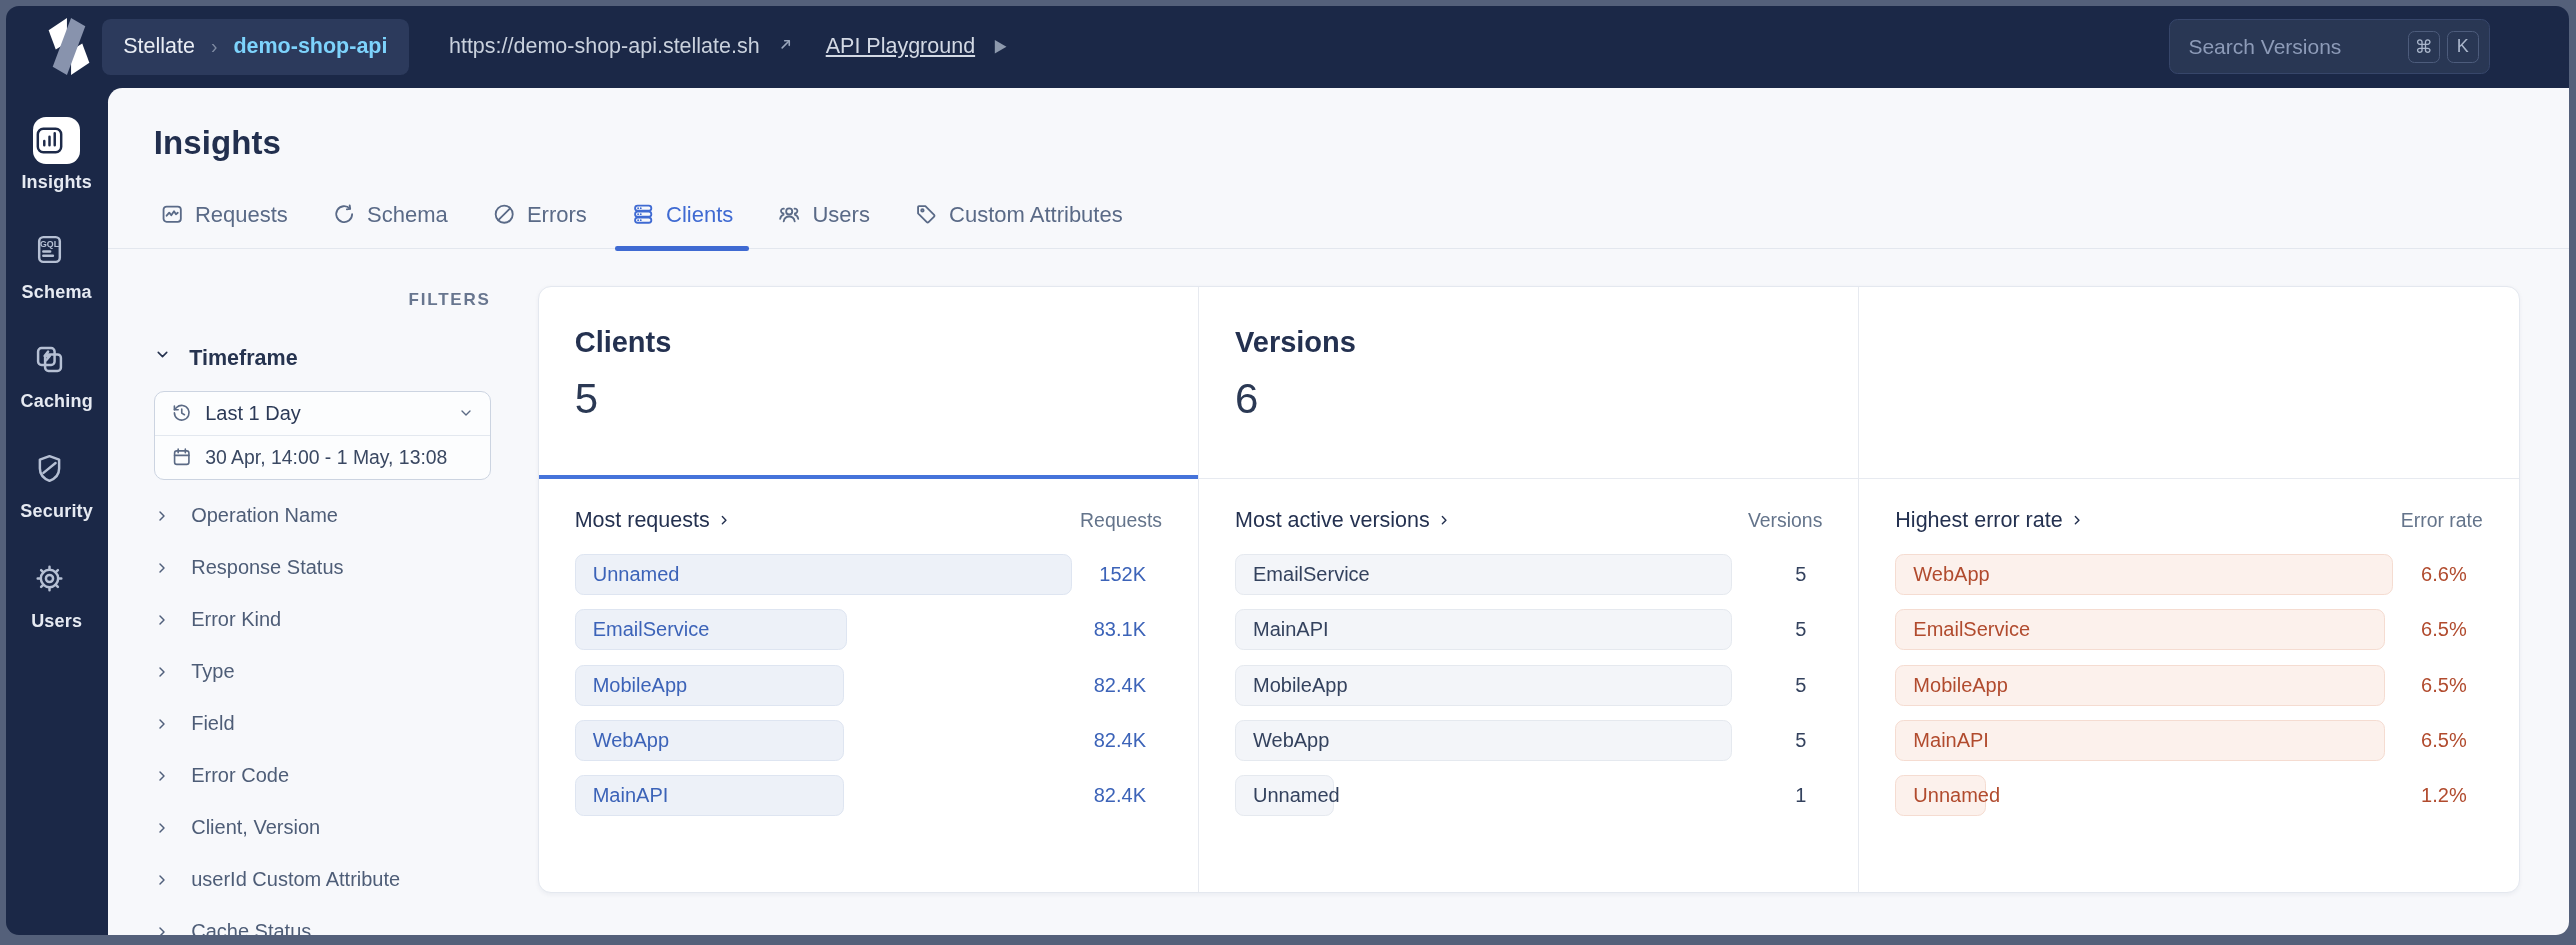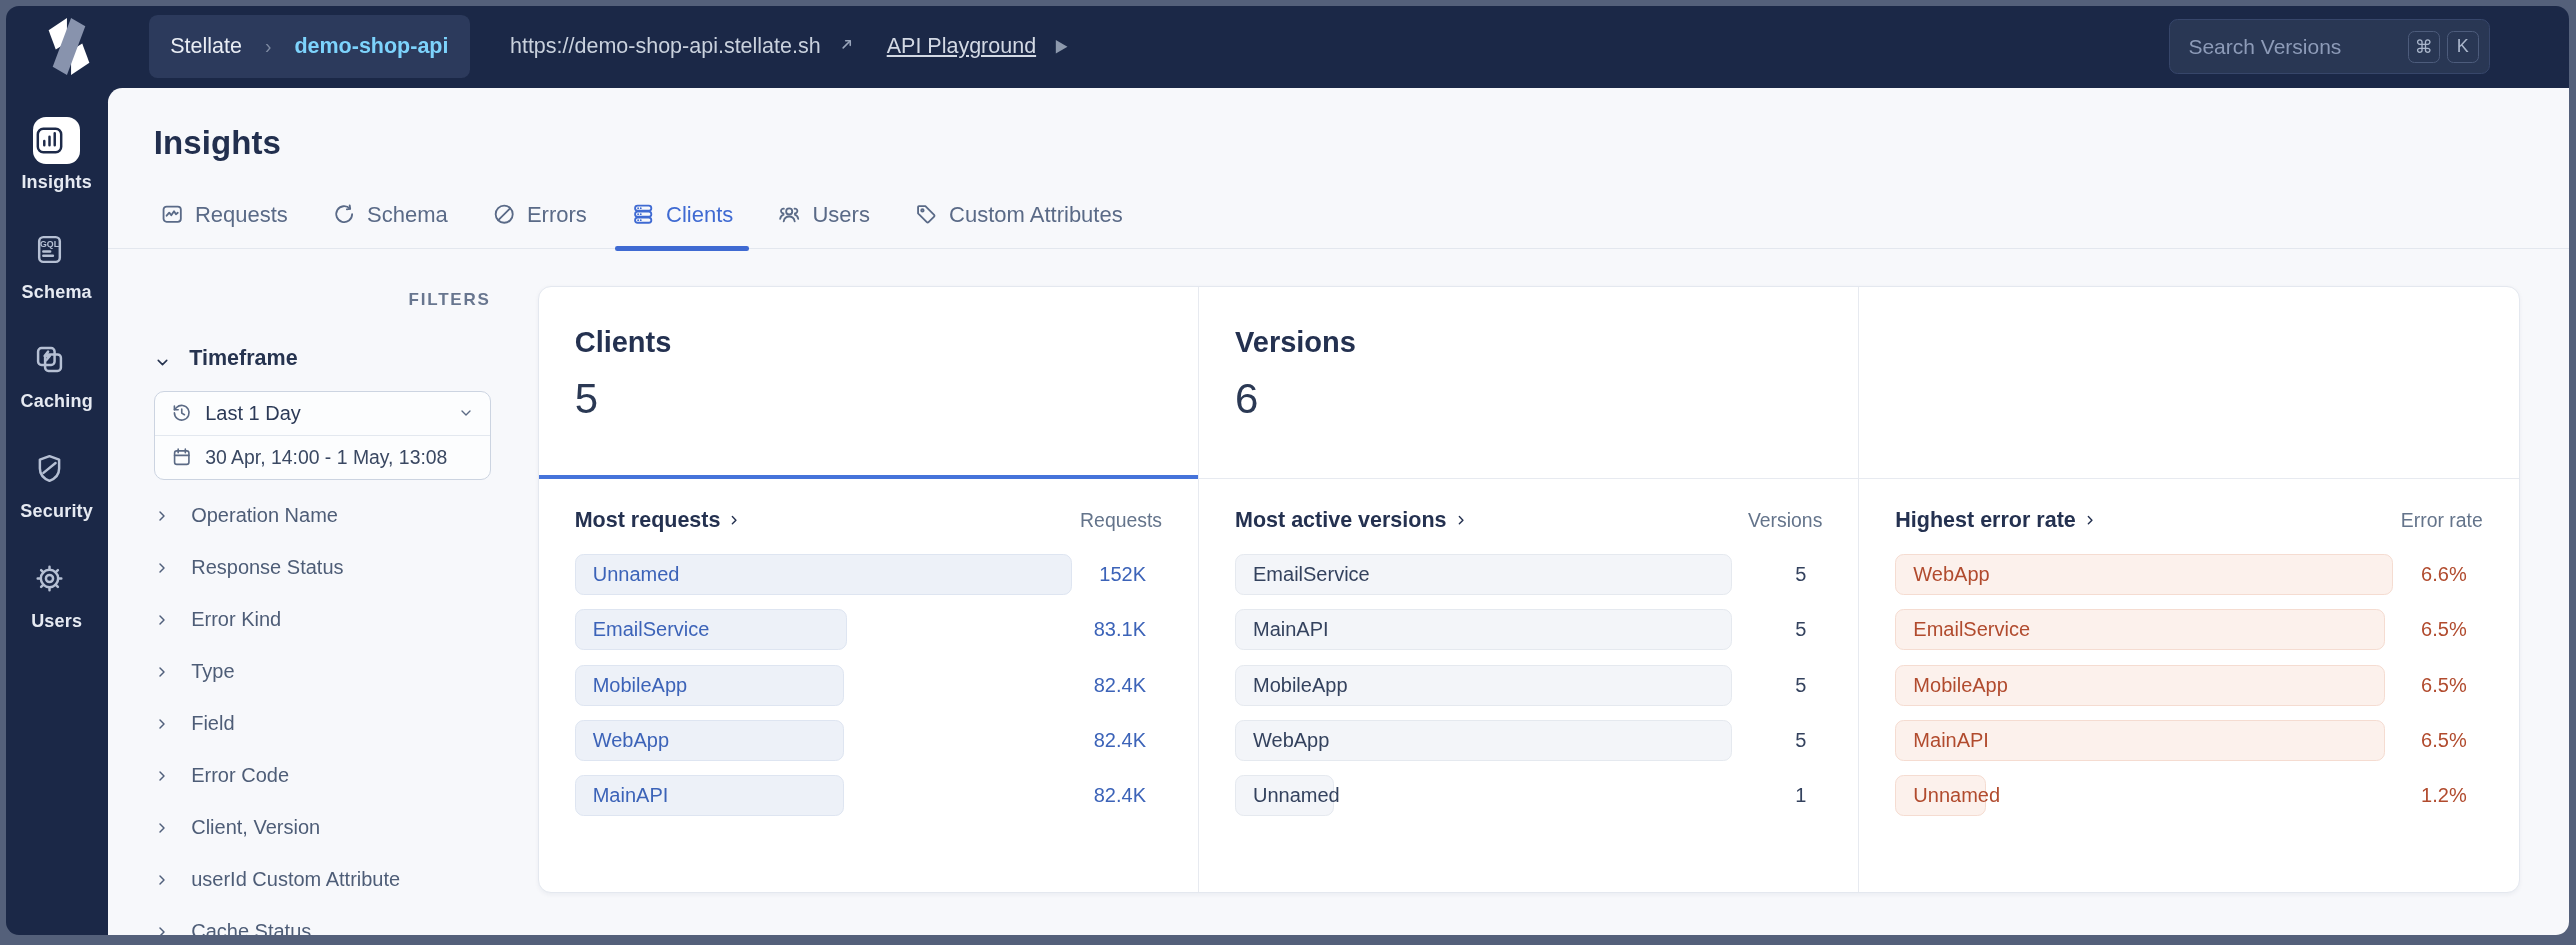--- a/index.html
+++ b/index.html
@@ -10,21 +10,21 @@
     -webkit-font-smoothing:antialiased;
   }
   svg{display:block}
   .window{
     position:absolute;left:5.7px;top:5.7px;right:7.2px;bottom:10px;
     background:#1b2847;border-radius:13px;overflow:hidden;
   }
   
   .topbar{position:absolute;left:0;top:0;right:0;height:82px;display:flex;align-items:center;padding-left:30px;}
   .logo{width:66px;height:57px;flex:0 0 auto;}
-  .crumb{margin-left:47px;display:flex;align-items:center;gap:23px;background:#2c3a5c;border-radius:8.6px;height:63px;padding:0 21.5px;font-size:21.5px;}
+  .crumb{display:flex;align-items:center;gap:16px;background:#2c3a5c;border-radius:8.6px;height:56px;padding:0 21.5px;font-size:21.5px;}
   .crumb-brand{color:#e9edf4;font-weight:500;}
   .crumb-sep{color:#7e8aa2;font-size:19.4px;}
   .crumb-project{color:#7dd3fc;font-weight:700;}
   .url-group{margin-left:40px;display:flex;align-items:center;gap:13px;color:#c9d1dd;font-size:21.5px;}
   .url-icon{color:#9aa6bc;width:20px;height:20px;}
   .url-icon svg{width:20px;height:20px;}
   .playground{margin-left:33px;display:flex;align-items:center;gap:14.3px;color:#d3d9e4;font-size:21.5px;font-weight:500;text-decoration:underline;}
   .play-icon{width:21.5px;height:21.5px;color:#8d99ad;}
   .play-icon svg{width:21.5px;height:21.5px;}
   .search{margin-left:auto;margin-right:79px;width:321px;height:55px;background:#293754;border:1.4px solid #37466a;border-radius:8.6px;display:flex;align-items:center;padding:0 10px 0 18.6px;box-sizing:border-box;}
@@ -42,21 +42,21 @@
   .content{position:absolute;left:102px;top:82px;right:0;bottom:0;background:#f7f8fb;border-top-left-radius:14.3px;overflow:hidden;}
   .page-title{margin:36px 0 0 46px;font-size:33px;font-weight:700;color:#222f4e;letter-spacing:0.1px;}
   .tabs{margin-top:40px;padding-left:52px;display:flex;gap:44px;border-bottom:1.4px solid #e3e7ee;}
   .tab{display:flex;align-items:center;gap:10.8px;padding-bottom:20px;font-size:22px;font-weight:500;color:#5a6a87;position:relative;cursor:pointer;}
   .tab svg{width:24.4px;height:24.4px;}
   .tab.active{color:#3f6ad2;}
   .tab.active::after{content:'';position:absolute;left:-16px;right:-16px;bottom:-2.9px;height:4.3px;border-radius:2.2px;background:#3f6ad2;}
   
   .filters{position:absolute;left:46px;top:202px;width:337px;}
   .filters-heading{font-size:17px;font-weight:700;color:#68768f;letter-spacing:1.8px;text-align:right;}
-  .tf-header{margin-top:36px;display:flex;align-items:flex-end;gap:18.6px;color:#26334f;}
+  .tf-header{margin-top:36px;display:flex;align-items:flex-start;gap:18.6px;color:#26334f;}
   .tf-header svg{width:17px;height:17px;}
   .tf-label{font-size:21.5px;font-weight:700;}
   .tf-box{margin-top:20px;background:#fcfdfe;border:1.4px solid #ccd4e1;border-radius:10px;}
   .tf-row{height:43px;display:flex;align-items:center;gap:13px;padding:0 16px;}
   .tf-row + .tf-row{border-top:1.4px solid #e3e8ef;}
   .tf-row .ficon{color:#5b6a85;width:21.5px;height:21.5px;}
   .tf-row .ficon svg{width:21.5px;height:21.5px;}
   .tf-preset{font-size:20px;color:#2c3a57;}
   .tf-caret{margin-left:auto;color:#5b6a85;width:16px;height:16px;}
   .tf-caret svg{width:16px;height:16px;}
@@ -68,21 +68,21 @@
   
   .card{position:absolute;left:430px;top:198px;width:1982px;height:607px;background:#ffffff;border:1.4px solid #e4e8ef;border-radius:13px;box-shadow:0 1.4px 4.3px rgba(25,40,70,.05);display:flex;box-sizing:border-box;overflow:hidden;}
   .col{flex:1;min-width:0;display:flex;flex-direction:column;}
   .col + .col{border-left:1.4px solid #e7eaf0;}
   .col-head{height:192px;padding:39px 0 0 36px;border-bottom:1.4px solid #e7eaf0;box-sizing:border-box;}
   .col-blue .col-head{border-bottom:4.3px solid #4573da;}
   .col-title{font-size:29px;font-weight:700;color:#243150;}
   .col-count{font-size:42px;font-weight:500;color:#2b3954;margin-top:16px;}
   .list{padding:29px 36px 0 36px;}
   .list-head{display:flex;justify-content:space-between;align-items:center;margin-bottom:21.5px;}
-  .list-title{font-size:21.5px;font-weight:700;color:#243150;display:flex;align-items:center;gap:7px;cursor:pointer;}
+  .list-title{font-size:21.5px;font-weight:400;color:#243150;display:flex;align-items:center;gap:7px;cursor:pointer;}
   .list-title svg{width:14.3px;height:14.3px;}
   .list-col-label{font-size:19.4px;color:#64748b;}
   .row{position:relative;height:41px;margin-bottom:14.3px;}
   .bar{position:absolute;left:0;top:0;bottom:0;border-radius:8.6px;display:flex;align-items:center;padding-left:17px;box-sizing:border-box;border:1.4px solid transparent;cursor:pointer;}
   .bar-label{font-size:20px;font-weight:500;white-space:nowrap;}
   .row-value{position:absolute;right:16px;top:0;height:41px;line-height:41px;font-size:20px;font-weight:500;}
   .t-blue .bar{background:#edf1f8;border-color:#dee5f1;}
   .t-blue .bar-label,.t-blue .row-value{color:#3c63b8;}
   .t-slate .bar{background:#f3f5f9;border-color:#e5e9ef;}
   .t-slate .bar-label,.t-slate .row-value{color:#34425e;}

